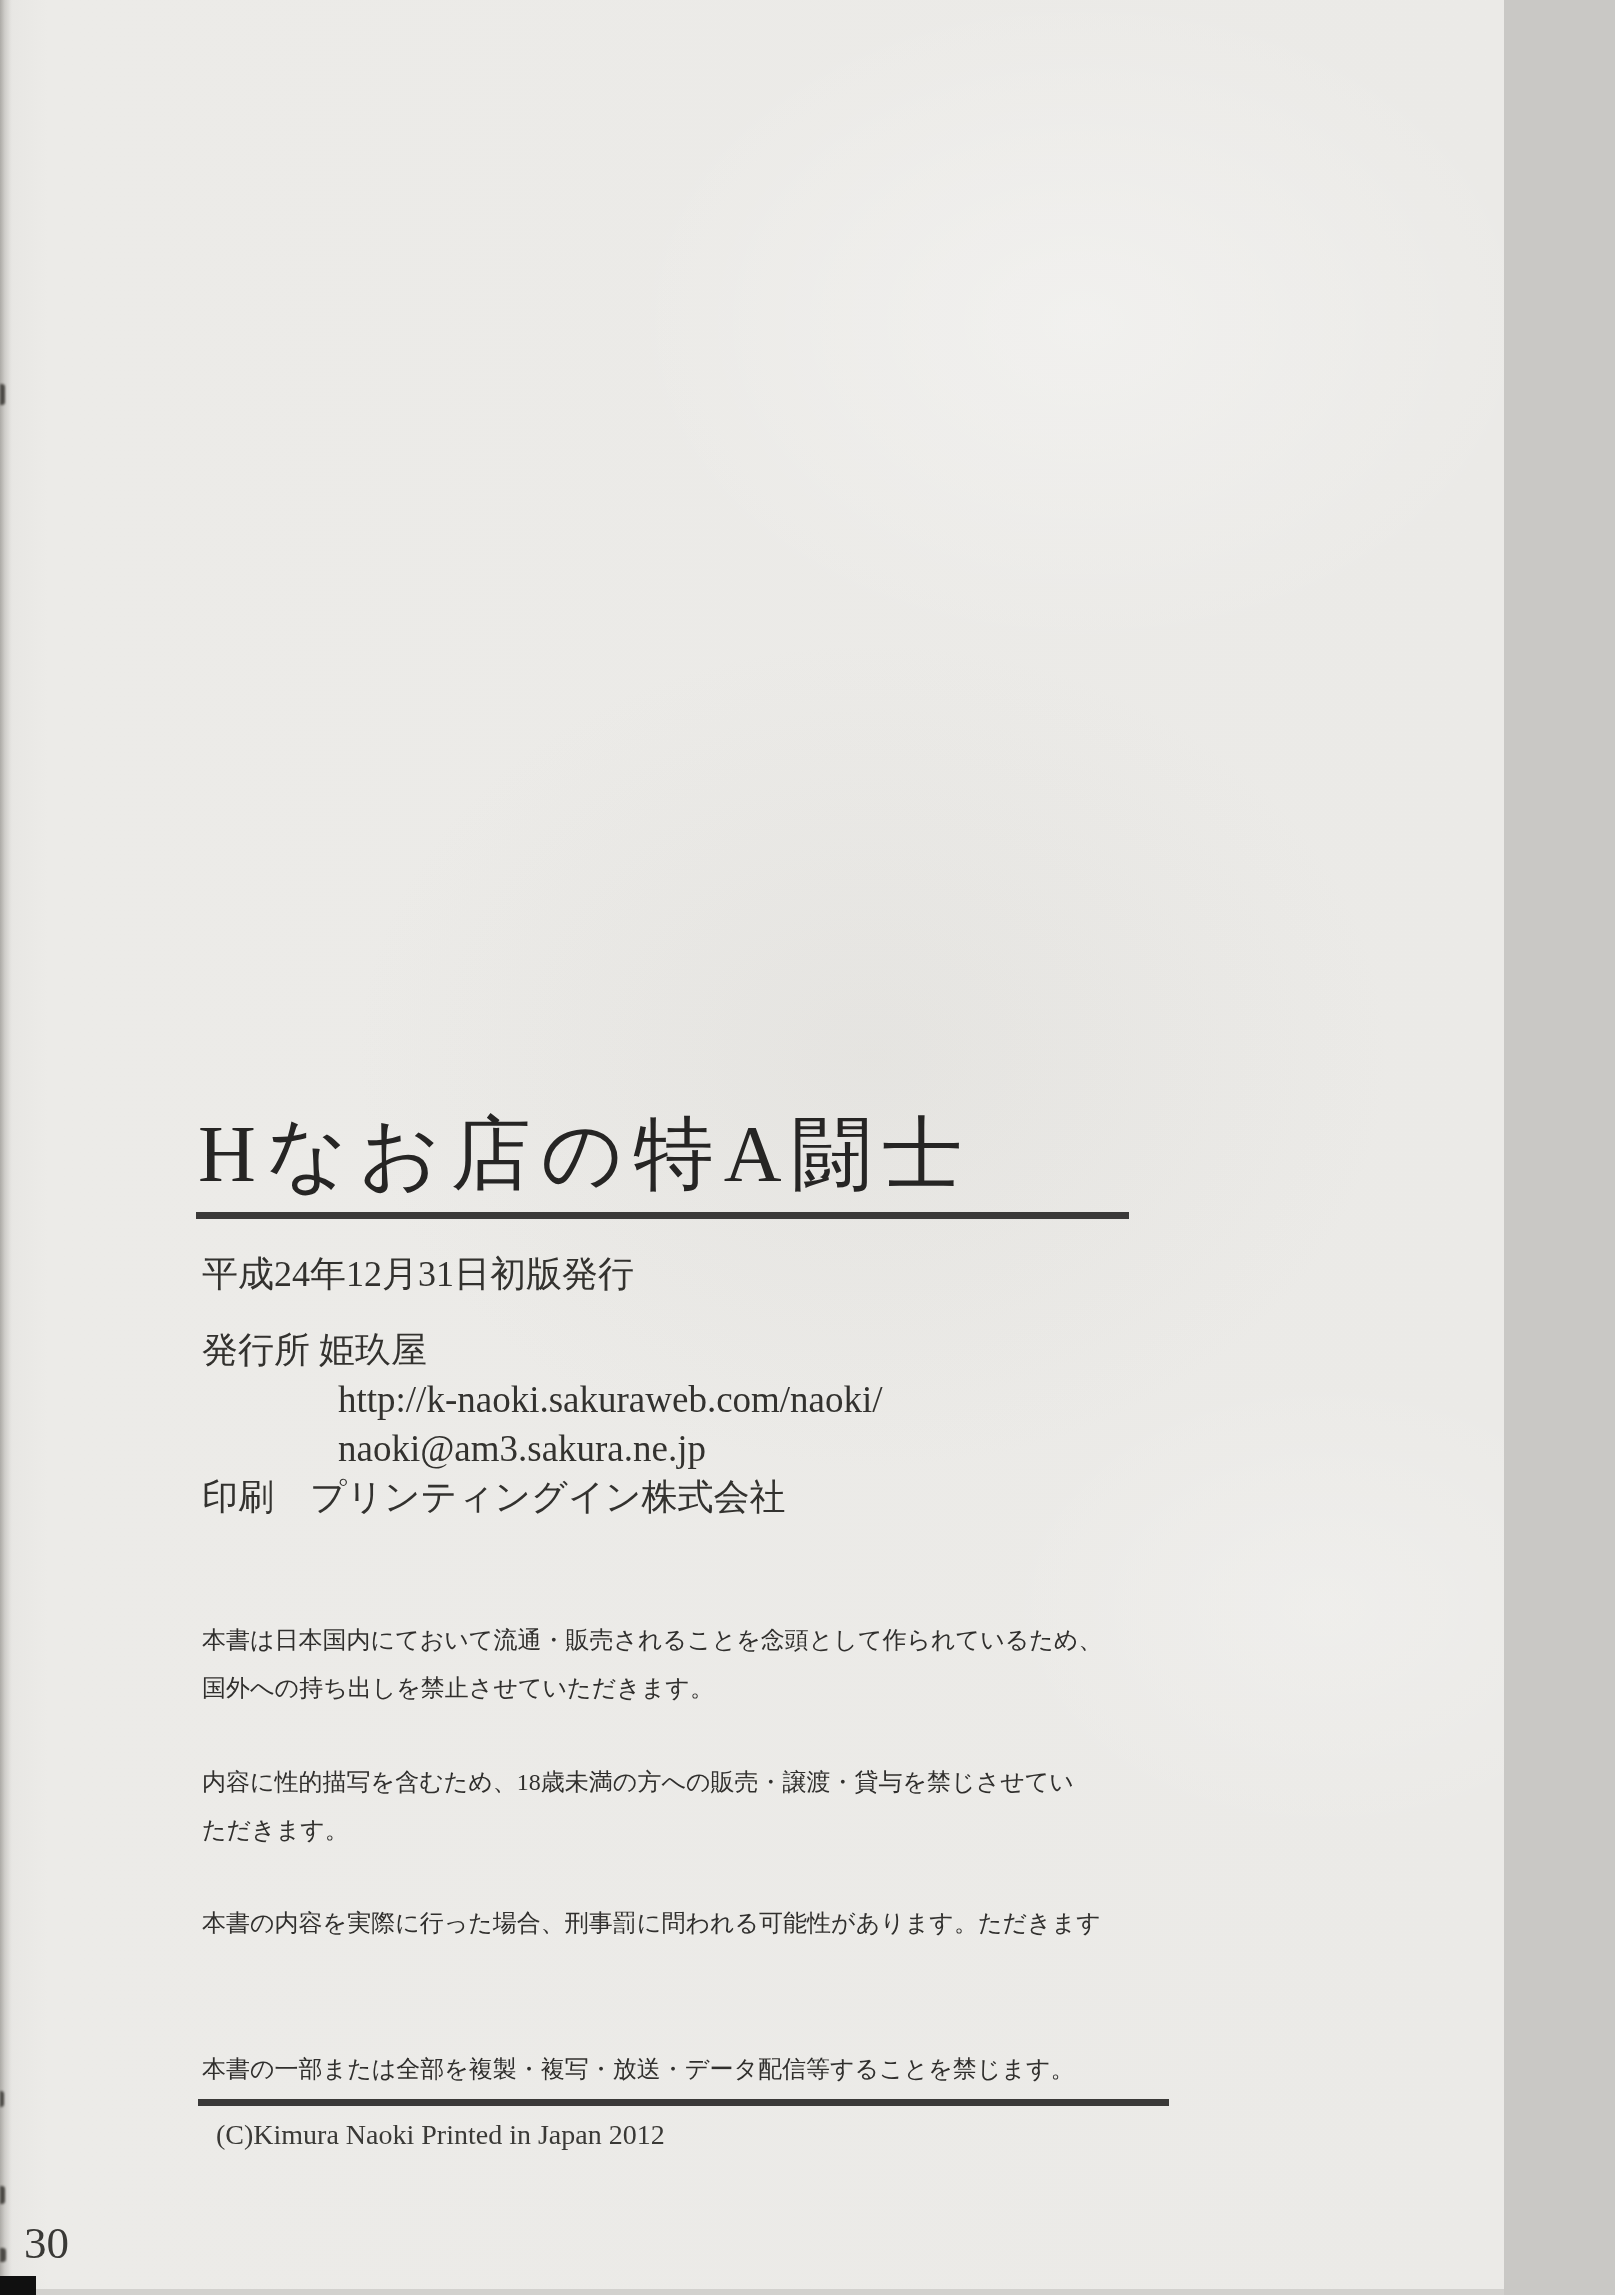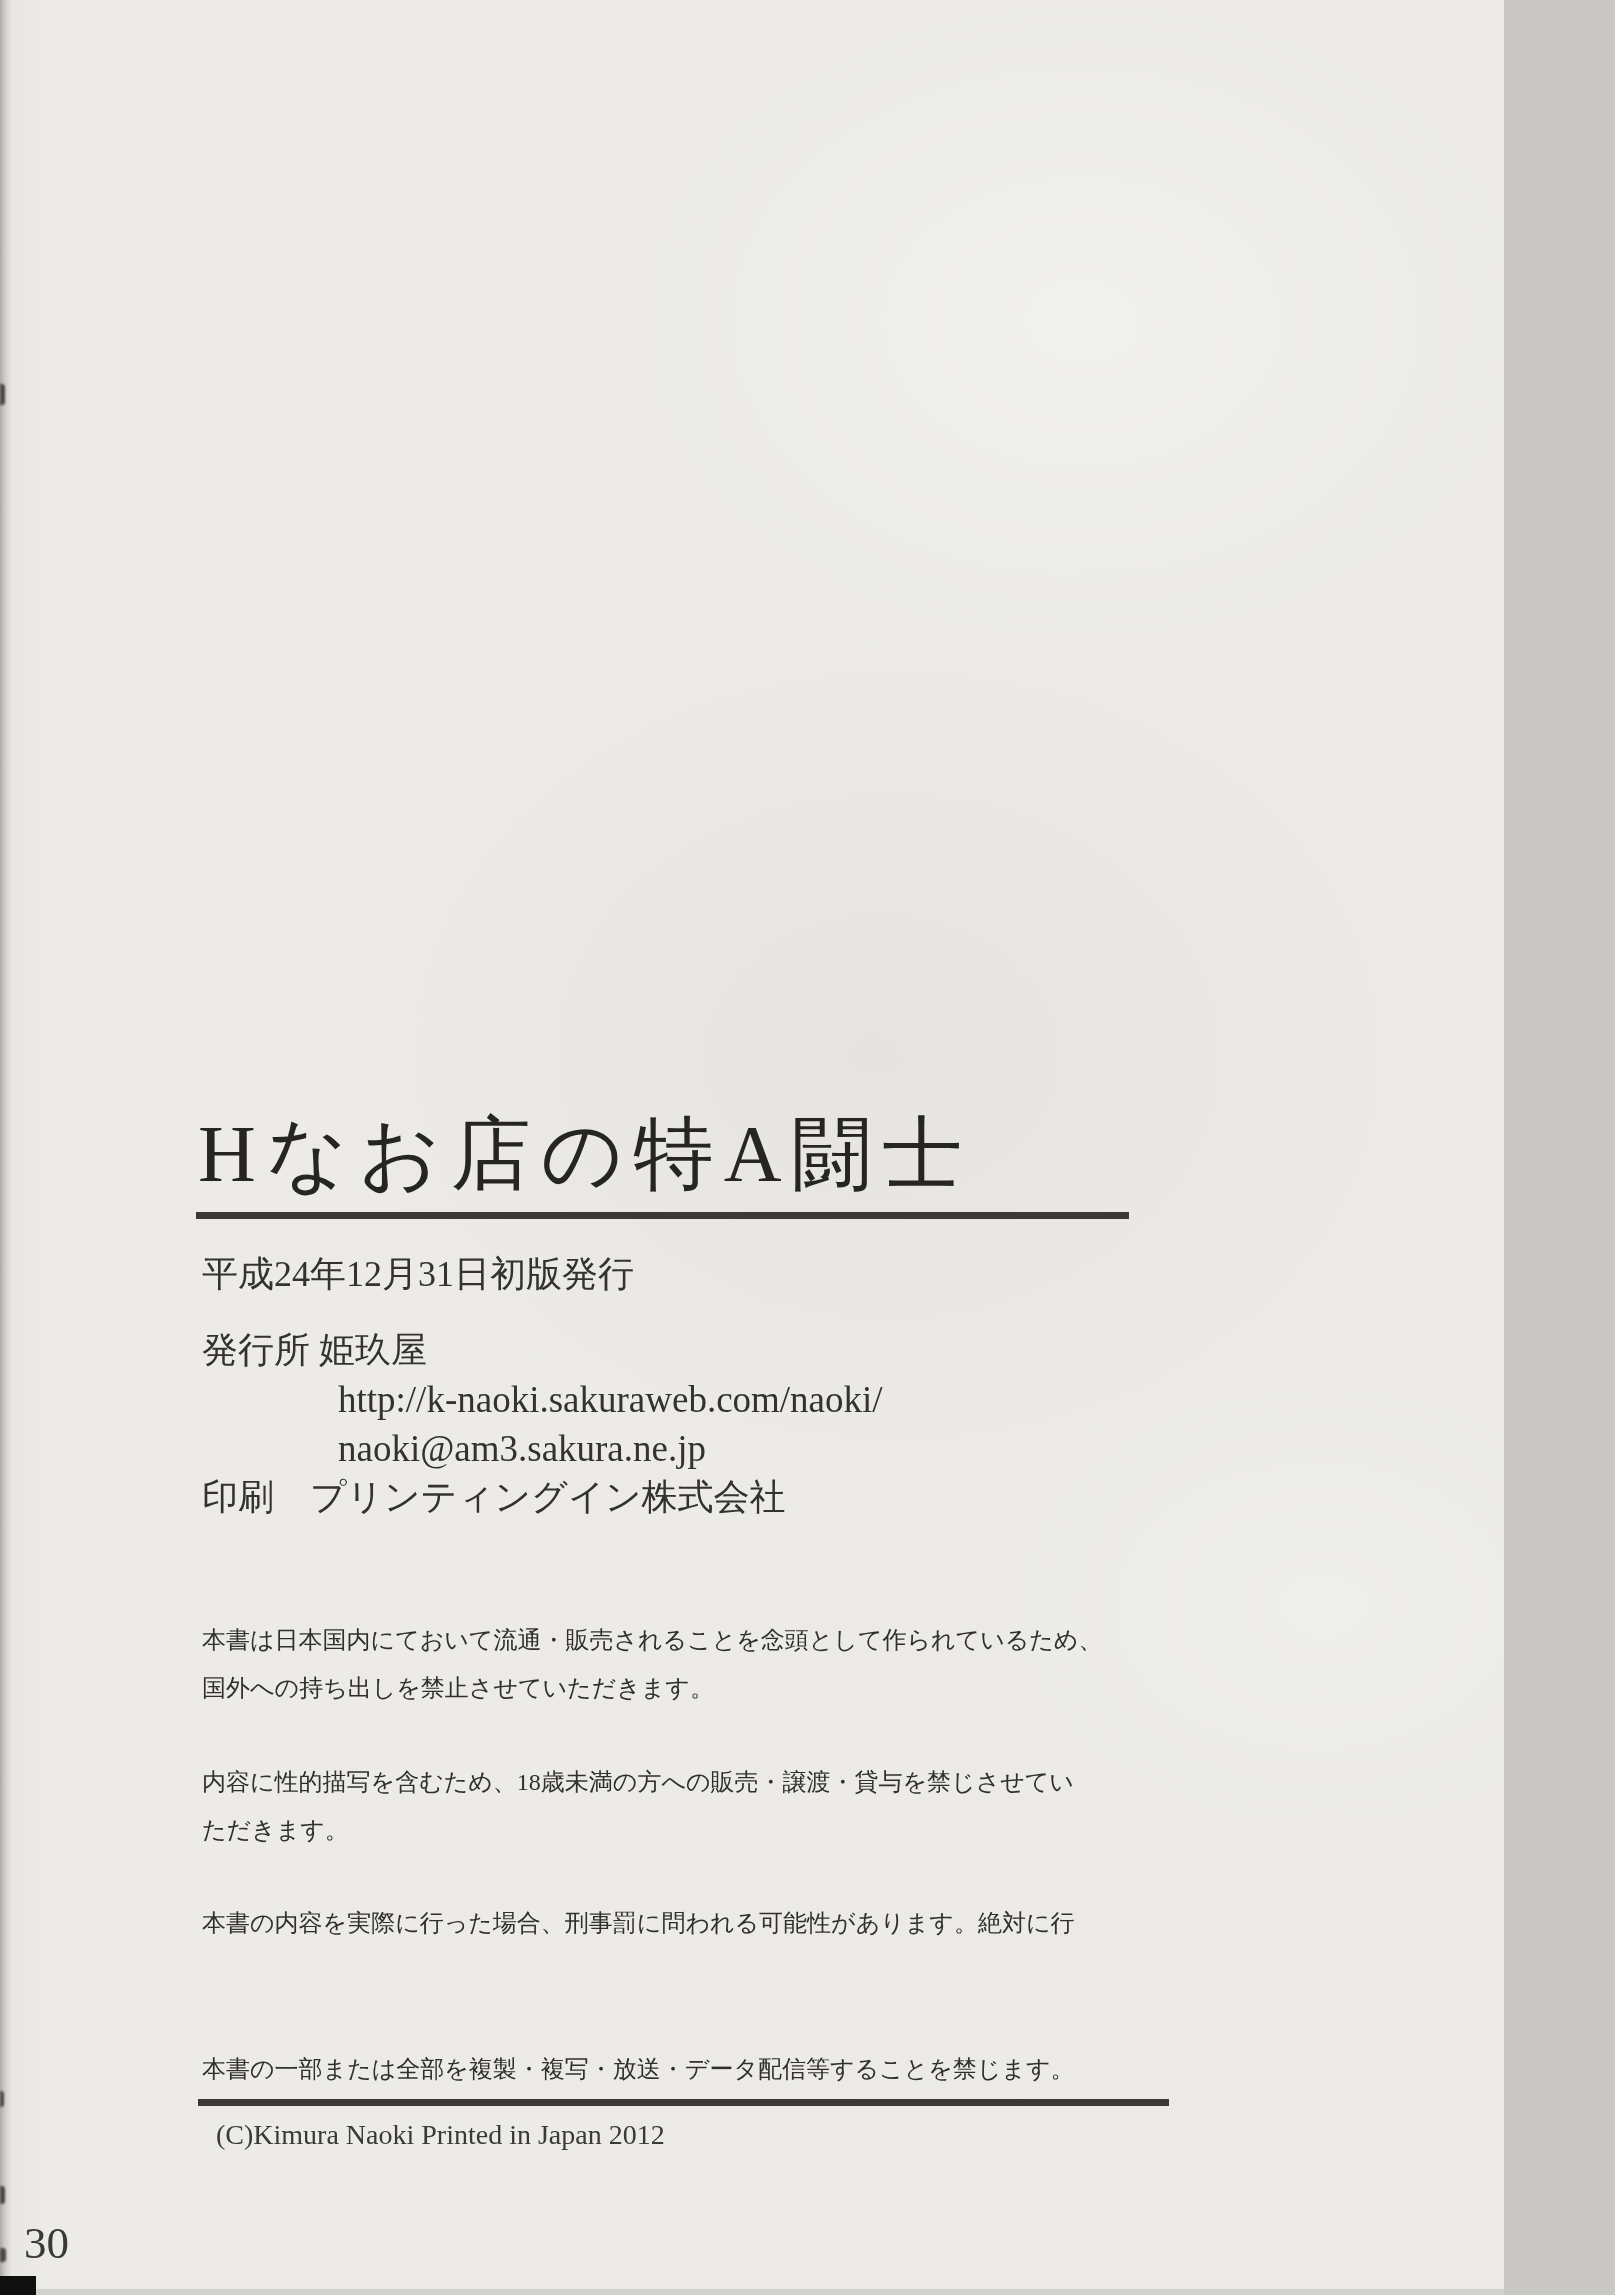--- a/index.html
+++ b/index.html
@@ -135,21 +135,21 @@
     <div>本書は日本国内にておいて流通・販売されることを念頭として作られているため、</div>
     <div>国外への持ち出しを禁止させていただきます。</div>
   </div>
 
   <div class="para" style="top:1758px">
     <div>内容に性的描写を含むため、18歳未満の方への販売・譲渡・貸与を禁じさせてい</div>
     <div>ただきます。</div>
   </div>
 
   <div class="para" style="top:1899px">
-    <div>本書の内容を実際に行った場合、刑事罰に問われる可能性があります。絶対に行</div>
+    <div>本書の内容を実際に行った場合、刑事罰に問われる可能性があります。ただきます</div>
   </div>
 
   <div class="para" style="top:2045px">
     <div>本書の一部または全部を複製・複写・放送・データ配信等することを禁じます。</div>
   </div>
 
   <div class="rule rule-footer"></div>
 
   <div class="txt copyright">(C)Kimura Naoki  Printed in Japan 2012</div>
 

